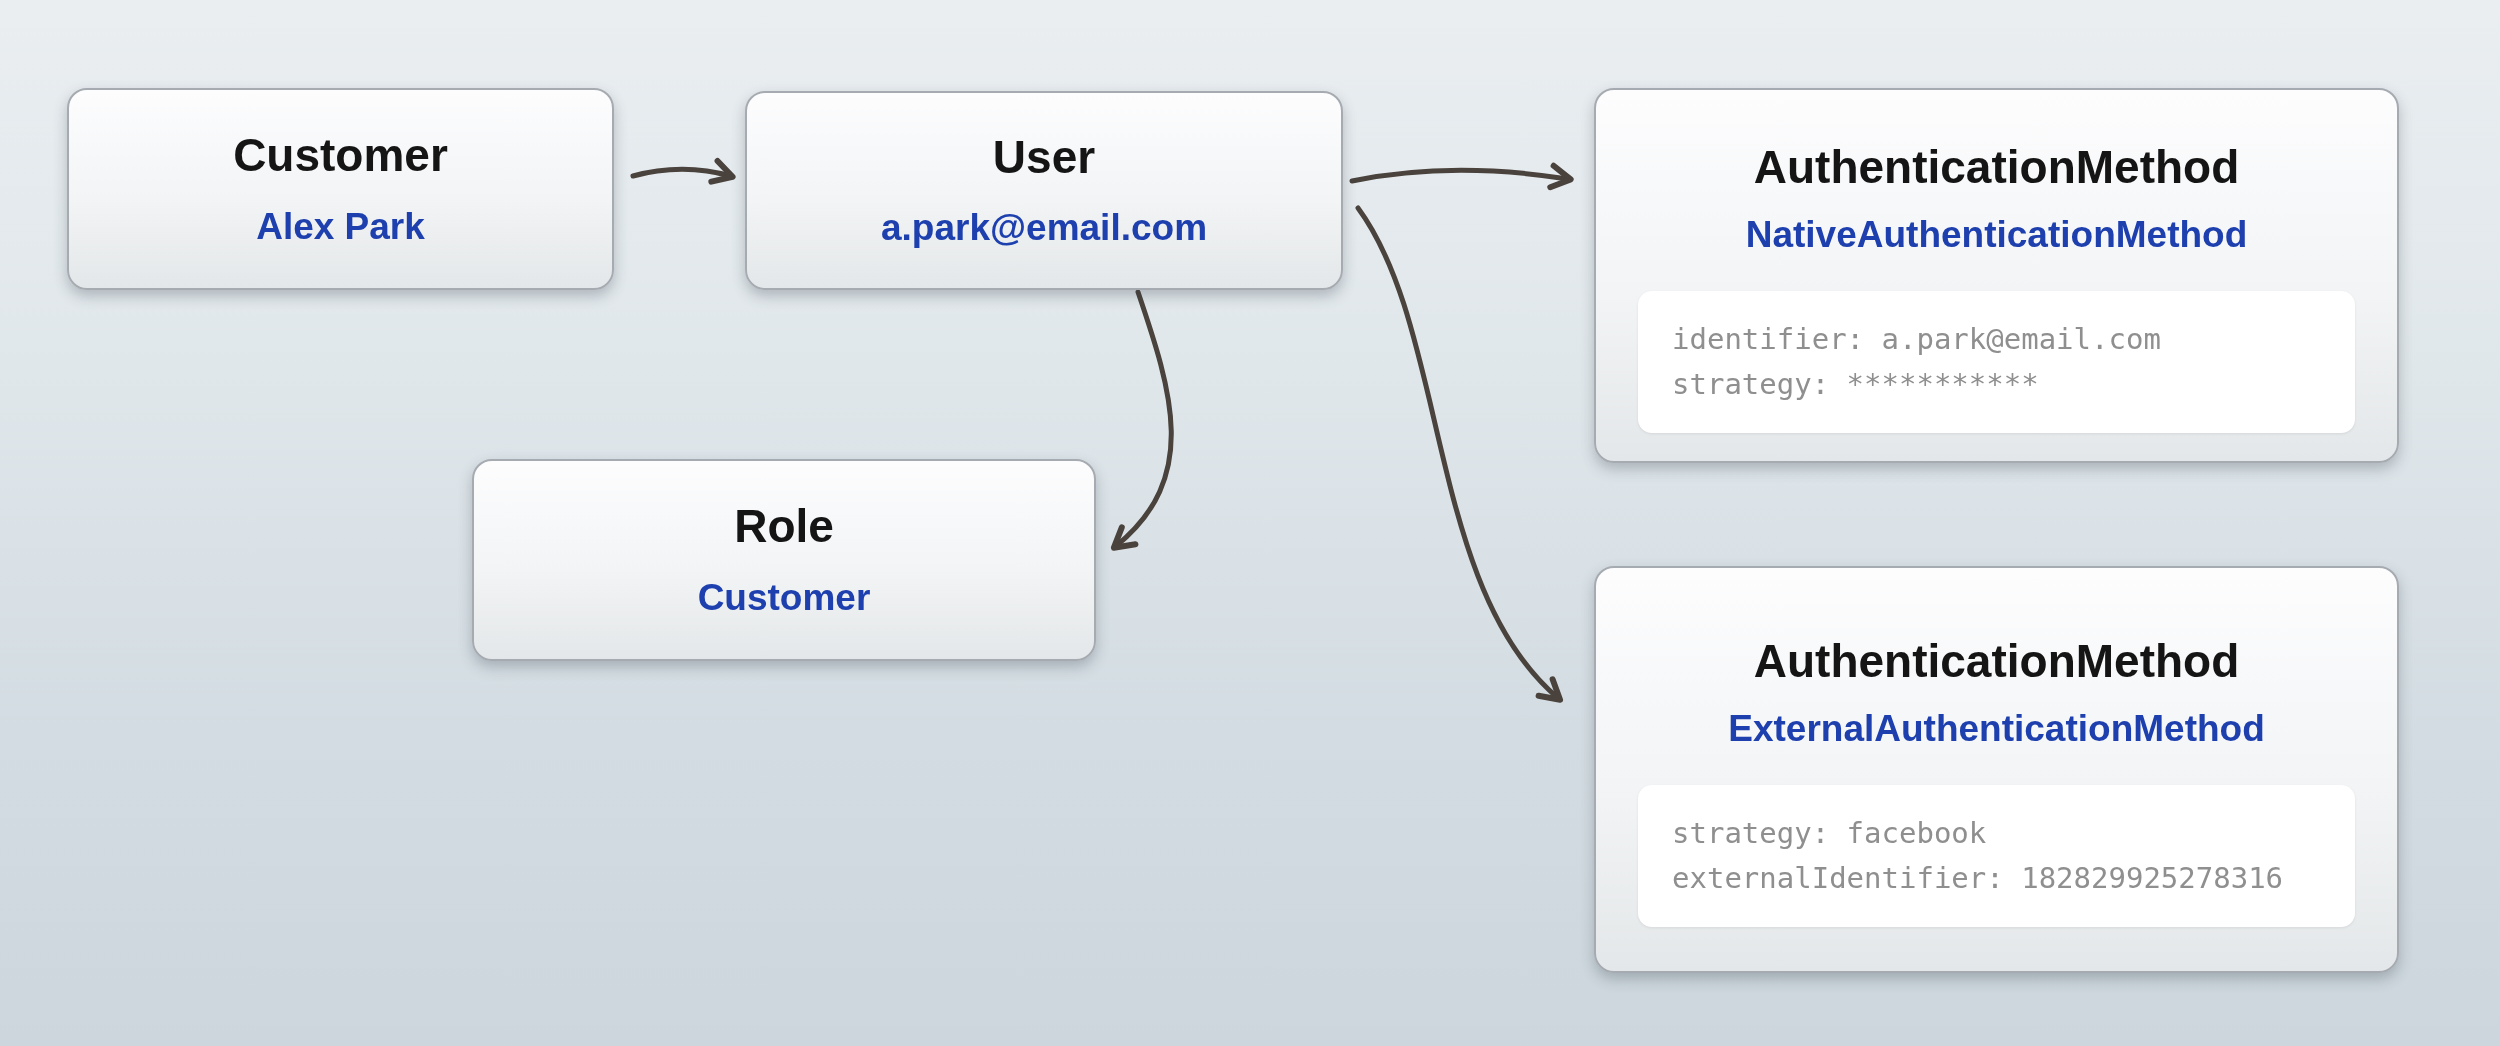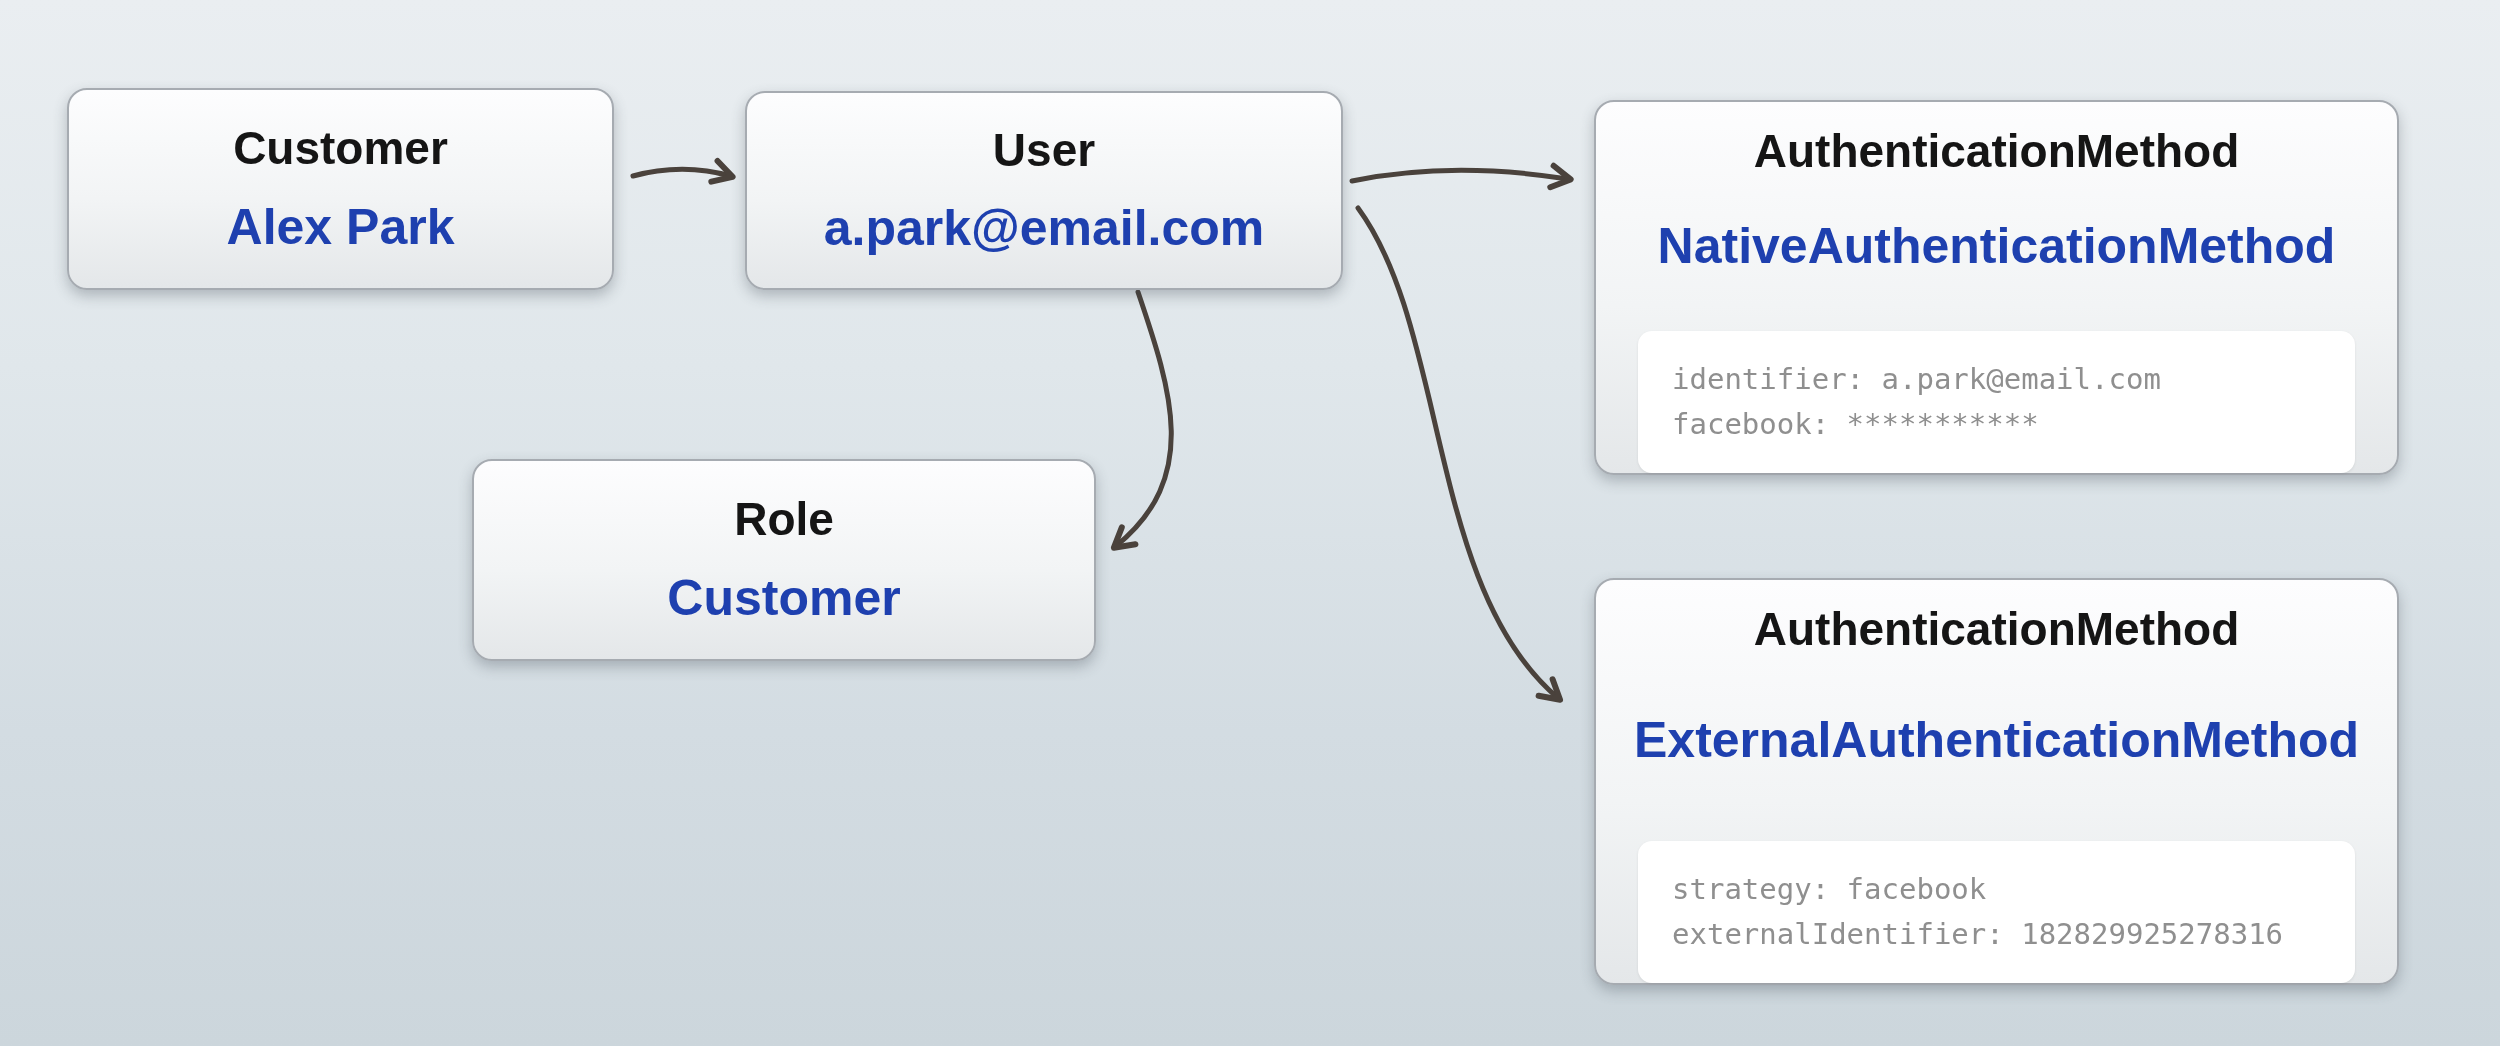--- a/index.html
+++ b/index.html
@@ -32,34 +32,33 @@
     box-shadow: 0 6px 14px rgba(55, 65, 75, 0.30);
     display: flex;
     flex-direction: column;
     align-items: center;
   }
   .node-sm {
     justify-content: center;
     gap: 26px;
   }
   .node-auth {
-    justify-content: space-between;
+    justify-content: center;
     padding-top: 24px;
     gap: 22px;
-    margin-top: 12px;
   }
   .node-title {
     font-size: 46px;
     font-weight: 700;
     color: #151515;
     line-height: 1.1;
     white-space: nowrap;
   }
   .node-value {
-    font-size: 50px;
+    font-size: 37px;
     font-weight: 700;
     color: #1e40af;
     line-height: 1.1;
     white-space: nowrap;
   }
   .attr-box {
     align-self: stretch;
     margin: 14px 42px 0 42px;
     background: #ffffff;
     border-radius: 14px;
@@ -99,21 +98,21 @@
   <div class="node node-sm" style="left:745px; top:91px; width:598px; height:199px;">
     <div class="node-title">User</div>
     <div class="node-value">a.park@email.com</div>
   </div>
 
   <div class="node node-auth" style="left:1594px; top:88px; width:805px; height:375px;">
     <div class="node-title">AuthenticationMethod</div>
     <div class="node-value">NativeAuthenticationMethod</div>
     <div class="attr-box">
       <div class="attr-line">identifier: a.park@email.com</div>
-      <div class="attr-line">facebook: ***********</div>
+      <div class="attr-line">strategy: ***********</div>
     </div>
   </div>
 
   <div class="node node-sm" style="left:472px; top:459px; width:624px; height:202px;">
     <div class="node-title">Role</div>
     <div class="node-value">Customer</div>
   </div>
 
   <div class="node node-auth" style="left:1594px; top:566px; width:805px; height:407px;">
     <div class="node-title">AuthenticationMethod</div>

